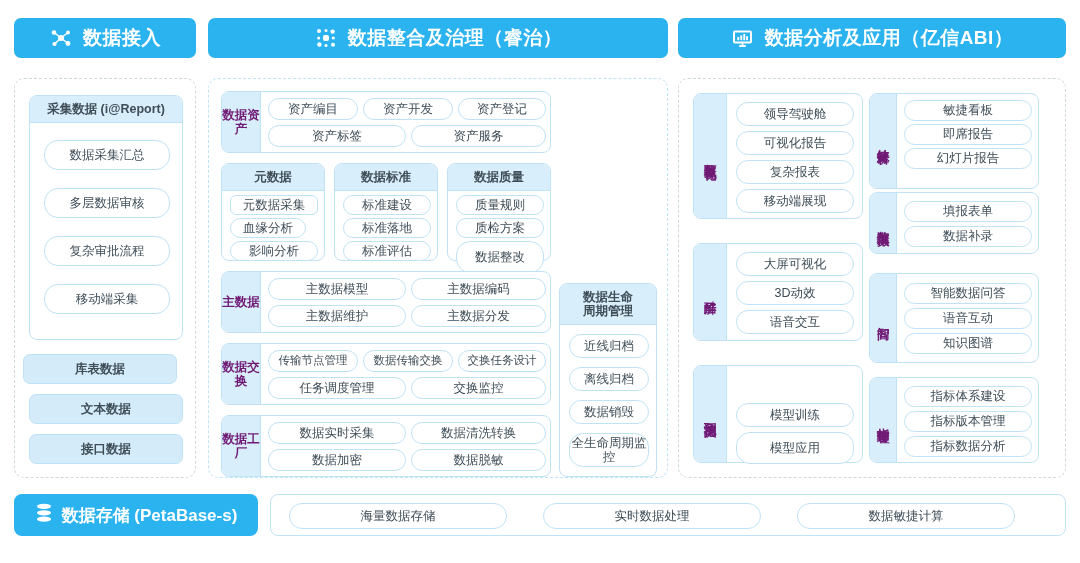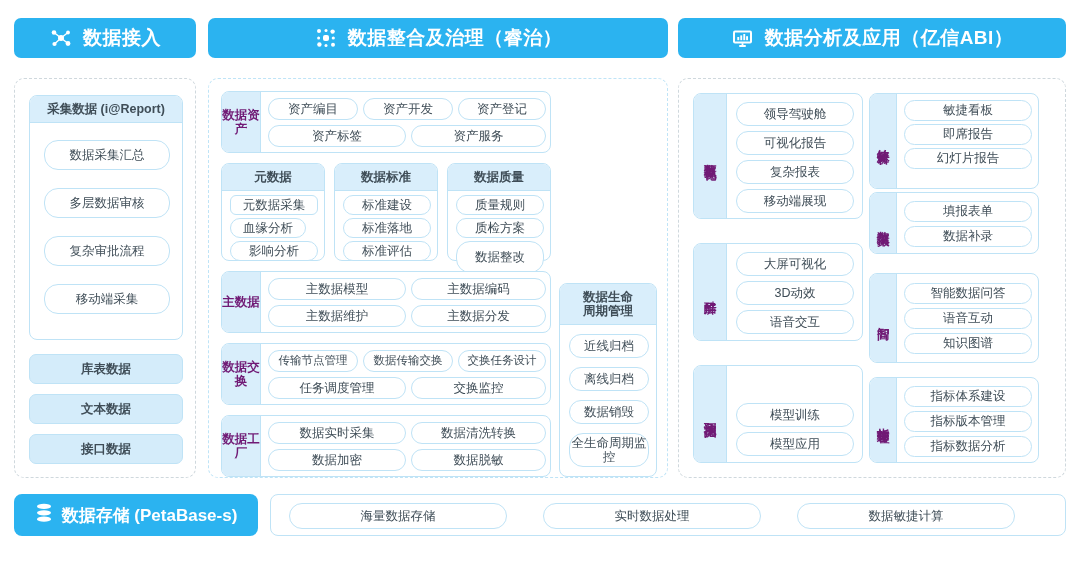--- a/index.html
+++ b/index.html
@@ -137,21 +137,21 @@
   <div class="panel" style="left:14px;top:78px;width:182px;height:400px;">
 
     <div class="card" style="left:14px;top:16px;width:154px;height:245px;">
       <div class="cap">采集数据 (i@Report)</div>
       <div class="chip" style="left:14px;top:44px;width:126px;height:30px;">数据采集汇总</div>
       <div class="chip" style="left:14px;top:92px;width:126px;height:30px;">多层数据审核</div>
       <div class="chip" style="left:14px;top:140px;width:126px;height:30px;">复杂审批流程</div>
       <div class="chip" style="left:14px;top:188px;width:126px;height:30px;">移动端采集</div>
     </div>
 
-    <div class="chip fill" style="left:14px;top:275px;width:154px;height:30px;">库表数据</div>
+    <div class="chip fill" style="left:8px;top:275px;width:154px;height:30px;">库表数据</div>
     <div class="chip fill" style="left:14px;top:315px;width:154px;height:30px;">文本数据</div>
     <div class="chip fill" style="left:14px;top:355px;width:154px;height:30px;">接口数据</div>
   </div>
 
   <div class="panel mid" style="left:208px;top:78px;width:460px;height:400px;">
 
     <div class="card" style="left:12px;top:12px;width:330px;height:62px;">
       <div class="side" style="width:38px;">数据资产</div>
       <div class="chip" style="left:46px;top:6px;width:90px;height:22px;">资产编目</div>
       <div class="chip" style="left:141px;top:6px;width:90px;height:22px;">资产开发</div>
@@ -232,21 +232,21 @@
     <div class="card" style="left:14px;top:164px;width:170px;height:98px;">
       <div class="side vert">酷屏</div>
       <div class="chip" style="left:42px;top:8px;width:118px;height:24px;">大屏可视化</div>
       <div class="chip" style="left:42px;top:37px;width:118px;height:24px;">3D动效</div>
       <div class="chip" style="left:42px;top:66px;width:118px;height:24px;">语音交互</div>
     </div>
 
     <div class="card" style="left:14px;top:286px;width:170px;height:98px;">
       <div class="side vert">预测挖掘</div>
       <div class="chip" style="left:42px;top:37px;width:118px;height:24px;">模型训练</div>
-      <div class="chip" style="left:42px;top:66px;width:118px;height:24px;">模型应用</div>
+      <div class="chip" style="left:42px;top:66px;width:118px;height:32px;">模型应用</div>
     </div>
 
     <div class="card" style="left:190px;top:14px;width:170px;height:96px;">
       <div class="side vert w26">敏捷分析</div>
       <div class="chip" style="left:34px;top:6px;width:128px;height:21px;">敏捷看板</div>
       <div class="chip" style="left:34px;top:30px;width:128px;height:21px;">即席报告</div>
       <div class="chip" style="left:34px;top:54px;width:128px;height:21px;">幻灯片报告</div>
     </div>
 
     <div class="card" style="left:190px;top:113px;width:170px;height:62px;">

